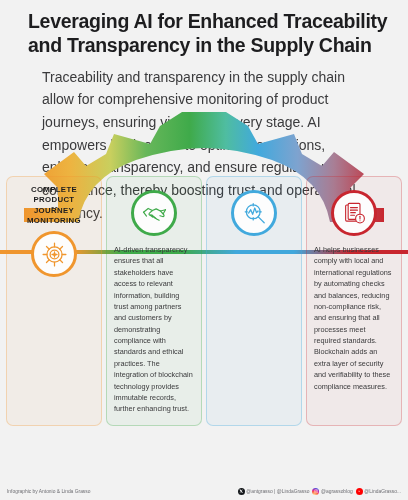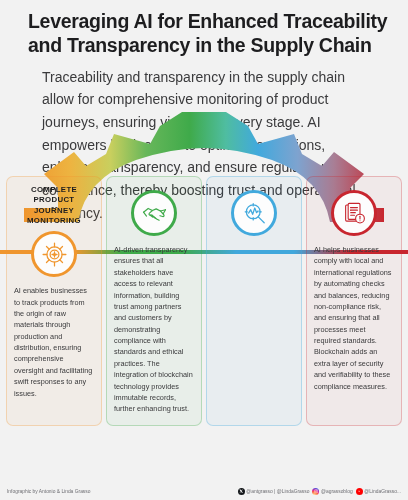--- a/index.html
+++ b/index.html
@@ -218,21 +218,20 @@
     <div class="icon-circle">
       <svg viewBox="0 0 32 32" fill="none" stroke="#F0962E" stroke-width="1.5" stroke-linecap="round">
         <circle cx="16" cy="16" r="9"></circle>
         <circle cx="16" cy="16" r="5.2"></circle>
         <circle cx="16" cy="16" r="1.8" fill="#F0962E" stroke="none"></circle>
         <path d="M16 2.5 L16 7 M16 25 L16 29.5 M2.5 16 L7 16 M25 16 L29.5 16"></path>
         <path d="M6.5 6.5 L9.8 9.8 M22.2 22.2 L25.5 25.5 M25.5 6.5 L22.2 9.8 M9.8 22.2 L6.5 25.5"></path>
         <path d="M13 16 L19 16 M16 13 L16 19"></path>
       </svg>
     </div>
-    <div class="card-body">AI enables businesses to track products from the origin of raw materials through production and distribution, ensuring comprehensive oversight and facilitating swift responses to any issues.</div>
   </div>
 
   <div class="card c2">
     <div class="icon-circle">
       <svg viewBox="0 0 32 32" fill="none" stroke="#3FAA4A" stroke-width="1.4" stroke-linecap="round" stroke-linejoin="round">
         <path d="M3 14.5 L8.5 10 L13.5 12.5 L18 10.5 L23 13 L29 11.5"></path>
         <path d="M13.5 12.5 L10 15.5 C9 16.4 9.6 18 11 18 L13 18"></path>
         <path d="M13 18 L16.5 21 M16.5 21 L19 22.8 M19 22.8 L21.5 24"></path>
         <path d="M23 13 L27 17.5 C27.8 18.5 27 20 25.6 19.6 L22.5 18.6"></path>
         <path d="M11 18 L13.8 20.2 M14.5 19.5 L17.2 21.6"></path>

